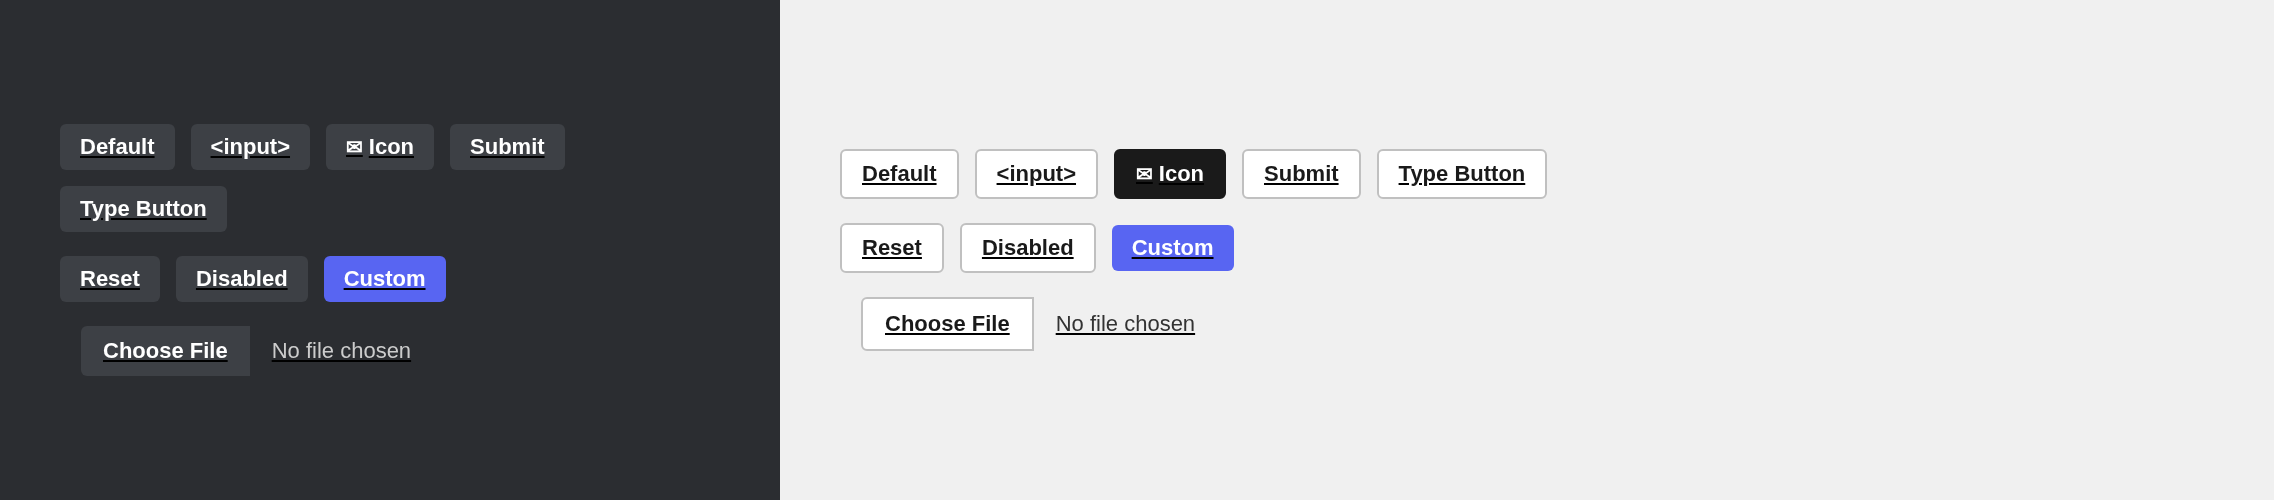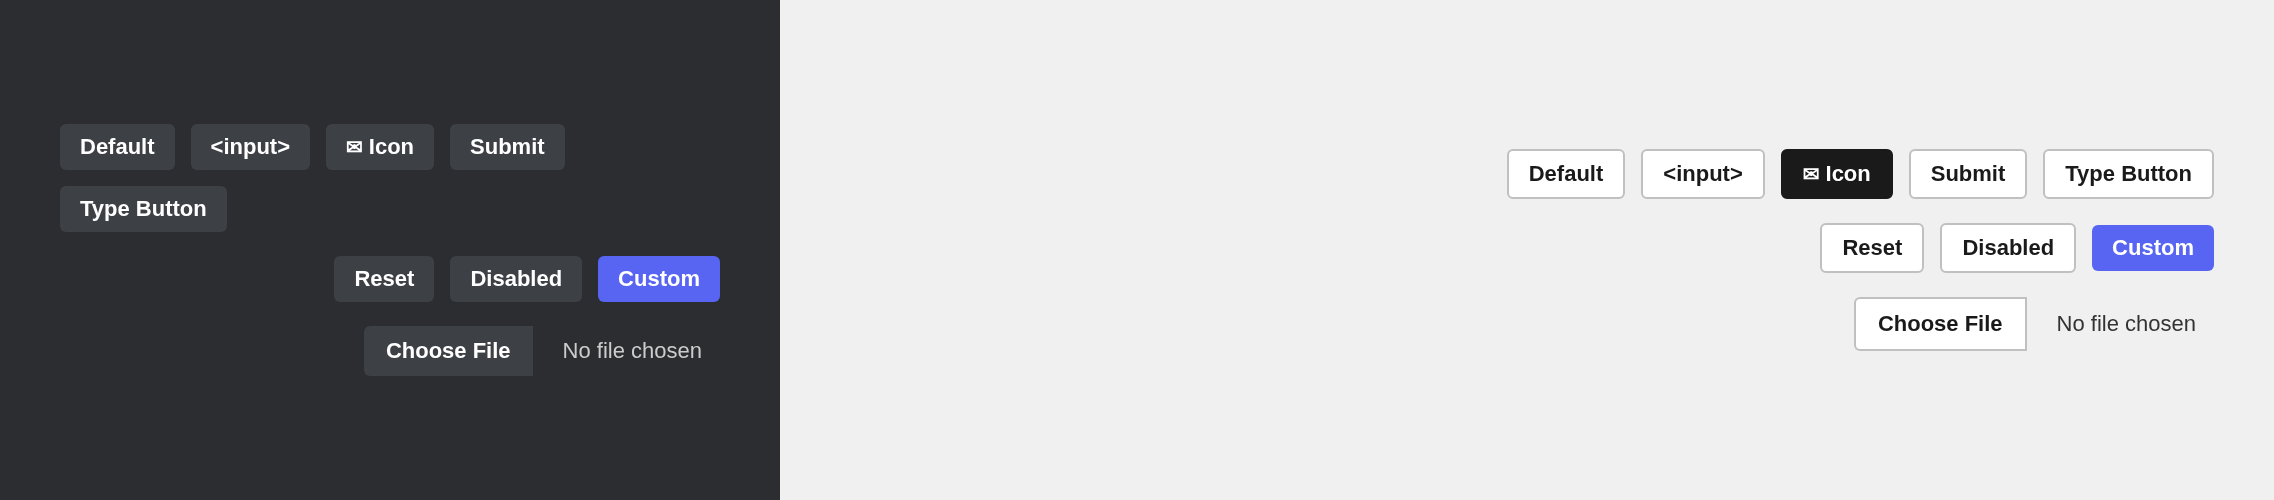--- a/index.html
+++ b/index.html
@@ -13,23 +13,24 @@
       height: 500px;
       display: flex;
       font-family: -apple-system, BlinkMacSystemFont, 'Segoe UI', sans-serif;
       overflow: hidden;
     }
 
     .panel {
       display: flex;
       flex-direction: column;
       justify-content: center;
-      align-items: flex-end;
+      align-items: flex-start;
       padding: 40px 60px;
       gap: 24px;
+      text-decoration: underline;
     }
 
     .panel-dark {
       background-color: #2b2d31;
       width: 780px;
       flex-shrink: 0;
     }
 
     .panel-light {
       background-color: #f0f0f0;
@@ -112,21 +113,22 @@
       font-size: 22px;
       font-weight: 600;
       cursor: pointer;
       white-space: nowrap;
     }
 
     
     .file-input-area {
       display: flex;
       align-items: center;
-      gap: 12px;
+      gap: 4px;
+      margin-left: 21px;
     }
 
     .file-choose-btn-dark {
       background-color: #3d4045;
       color: #ffffff;
       border: none;
       border-radius: 6px 0 0 6px;
       padding: 12px 22px;
       font-size: 22px;
       font-weight: 700;

